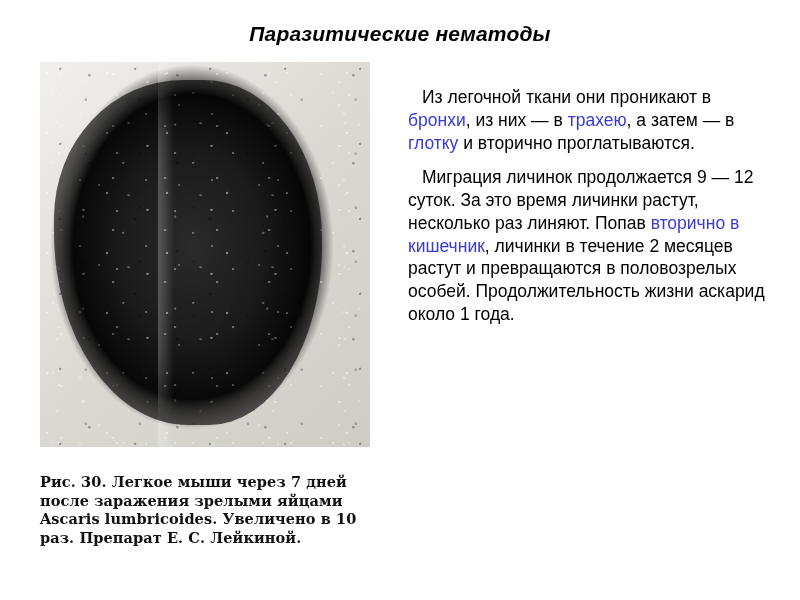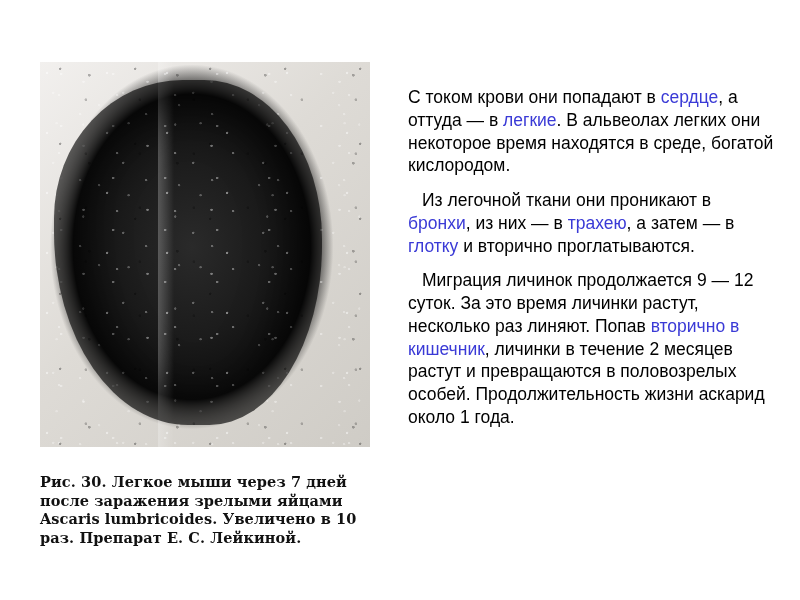--- a/index.html
+++ b/index.html
@@ -130,27 +130,27 @@
   }
   .hl {
     color: #3a3ad6;
   }
 </style>
 </head>
 <body>
 
 <div class="slide">
 
+  <div class="slide-title">Паразитические нематоды</div>
 
   <div class="figure-block">
     <div class="figure-image">
       <div class="figure-vertical-band"></div>
     </div>
     <div class="figure-caption">Рис. 30. Легкое мыши через 7 дней после заражения зрелыми яйцами Ascaris lumbricoides. Увеличено в 10 раз. Препарат Е. С. Лейкиной.</div>
   </div>
 
   <div class="text-column">
-    <p><span>С током крови они попадают в </span><span class="hl">сердце</span><span>, а оттуда — в </span><span class="hl">легкие</span><span>. В альвеолах легких они некоторое время находятся в среде, богатой кислородом.</span></p>
     <p class="indented"><span>Из легочной ткани они проникают в </span><span class="hl">бронхи</span><span>, из них — в </span><span class="hl">трахею</span><span>, а затем — в </span><span class="hl">глотку</span><span> и вторично проглатываются.</span></p>
     <p class="indented"><span> Миграция личинок продолжается 9 — 12 суток. За это время личинки растут, несколько раз линяют. Попав </span><span class="hl">вторично в кишечник</span><span>, личинки в течение 2 месяцев растут и превращаются в половозрелых особей. Продолжительность жизни аскарид около 1 года.</span></p>
   </div>
 
 </div>
 
 </body></html>

